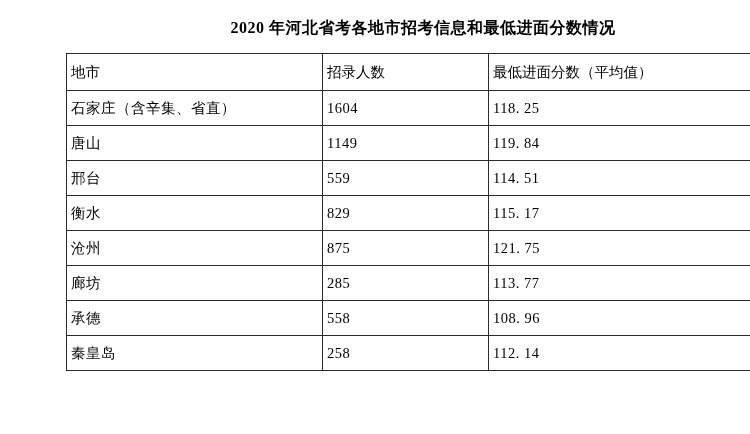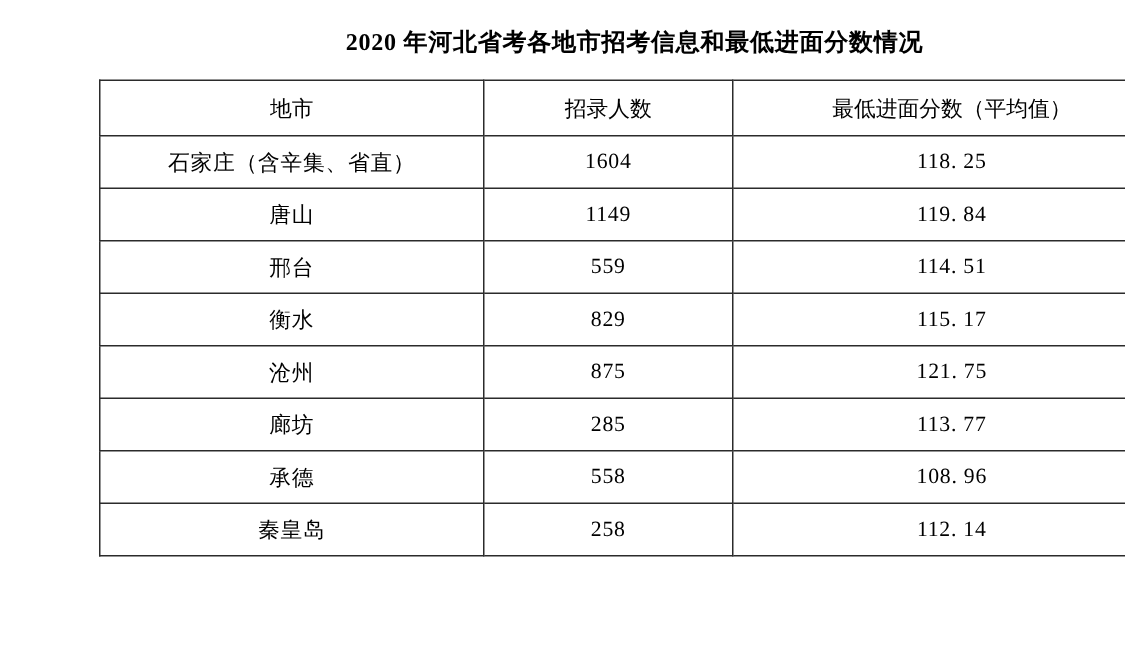--- a/index.html
+++ b/index.html
@@ -35,21 +35,20 @@
   }
   table.data-table {
     width: 714px;
     border-collapse: collapse;
     table-layout: fixed;
     margin: 0 auto;
   }
   table.data-table td,
   table.data-table th {
     border: 1px solid #2b2b2b;
-    text-align: center;
     vertical-align: middle;
     font-size: 14.5px;
     font-weight: normal;
     height: 34px;
     padding: 0 4px;
     color: #000000;
   }
   table.data-table thead td {
     height: 36px;
   }

